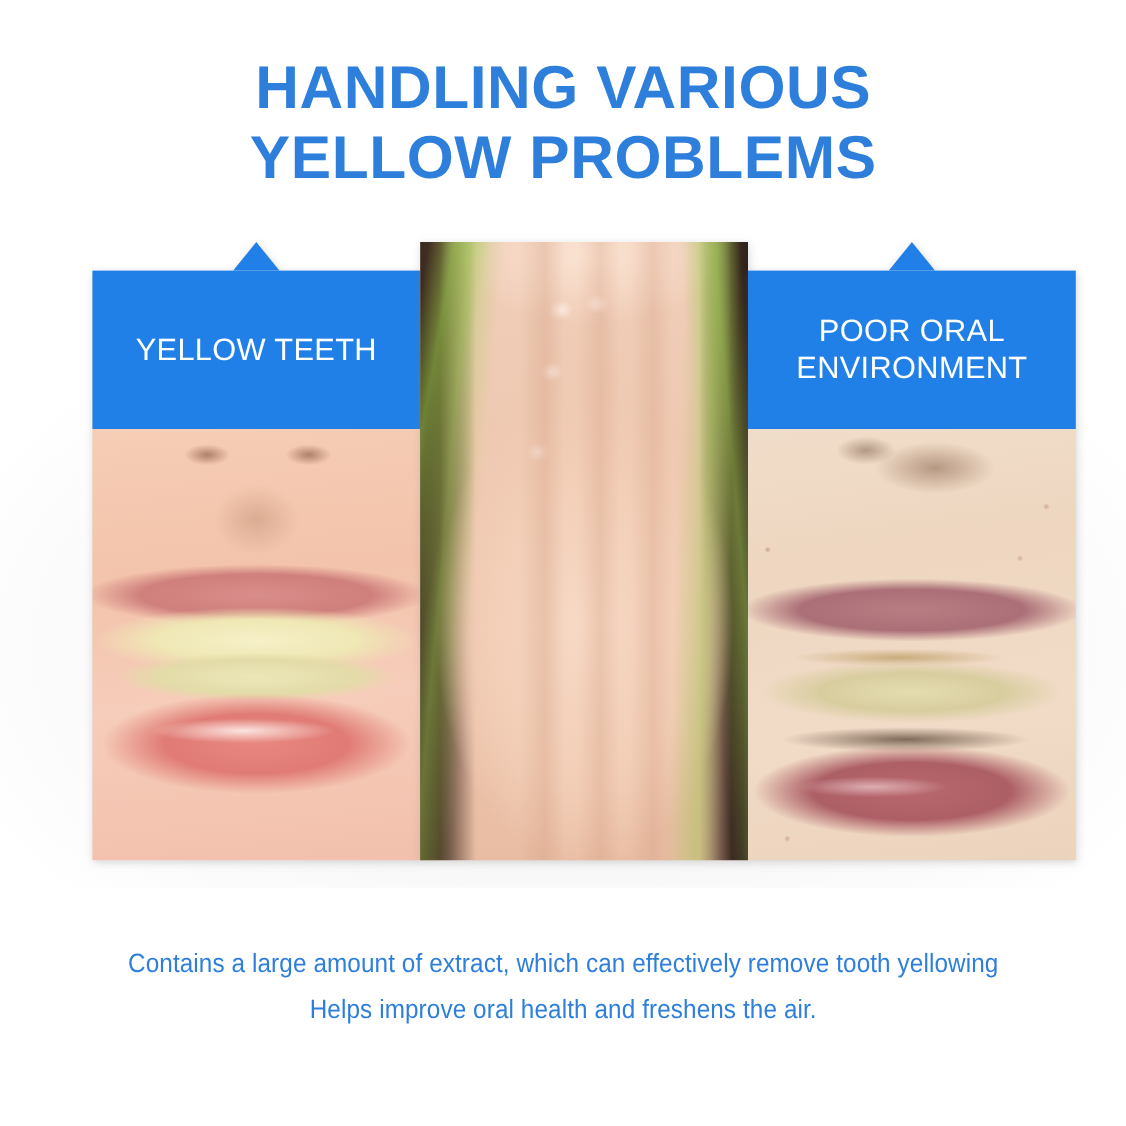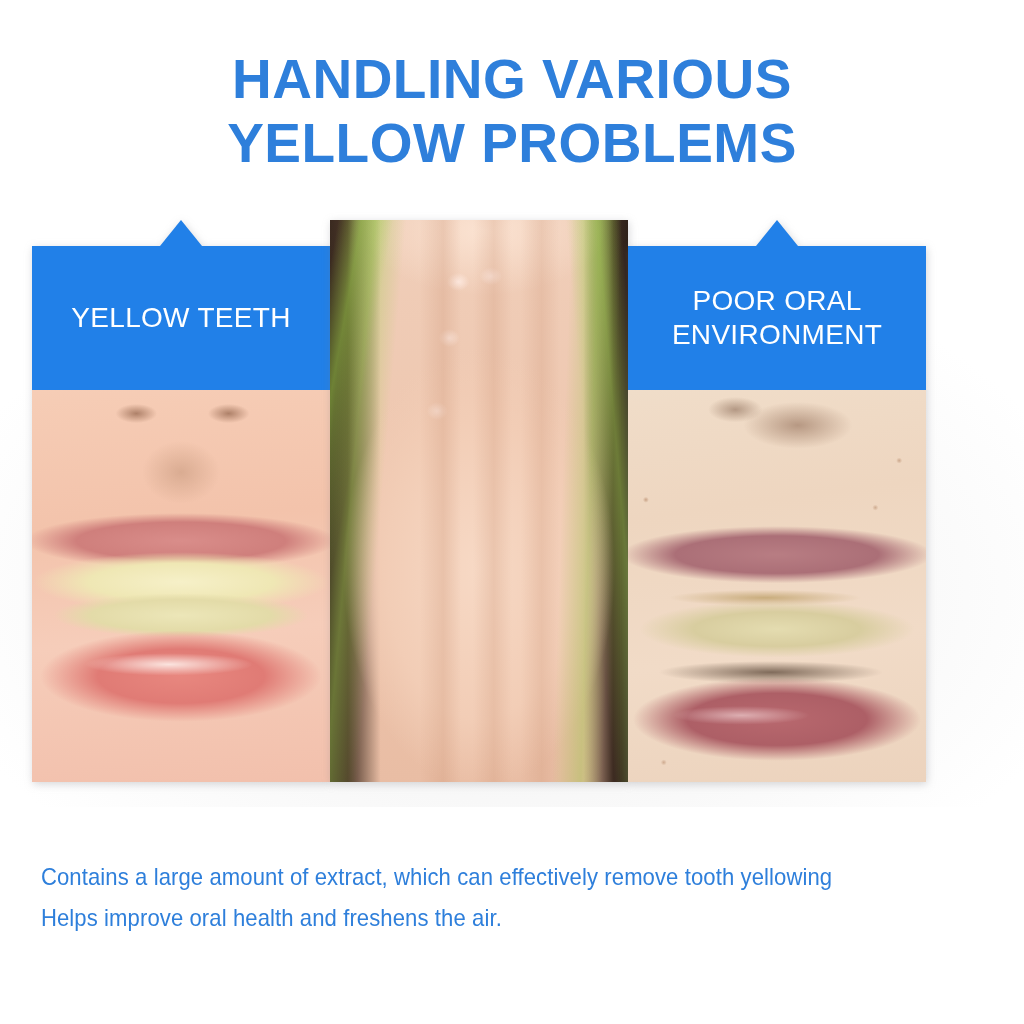--- a/index.html
+++ b/index.html
@@ -42,25 +42,25 @@
     font-weight: bold;
     letter-spacing: 0.5px;
     line-height: 1.16;
     white-space: nowrap;
   }
 
   
   .cards {
     position: absolute;
     top: 220px;
-    left: 32px;
+    left: 50px;
     width: 928px;
     height: 562px;
     display: flex;
-    justify-content: flex-start;
+    justify-content: flex-end;
   }
 
   .card {
     position: relative;
     width: 298px;
     height: 562px;
     display: flex;
     flex-direction: column;
     filter: drop-shadow(1px 2px 4px rgba(120,120,125,0.30));
   }
@@ -181,21 +181,21 @@
       
       linear-gradient(172deg, #f0ddc9 0%, #eed6c0 30%, #f1dbc7 65%, #ecd3bd 100%);
   }
 
   
   .caption {
     position: absolute;
     top: 856px;
     left: 0;
     width: 1024px;
-    text-align: left;
+    text-align: center;
     color: #2e7fdb;
   }
   .caption-line {
     display: block;
     font-size: 24px;
     font-weight: 400;
     line-height: 1.72;
     letter-spacing: 0.1px;
     transform: scaleX(0.92);
   }

